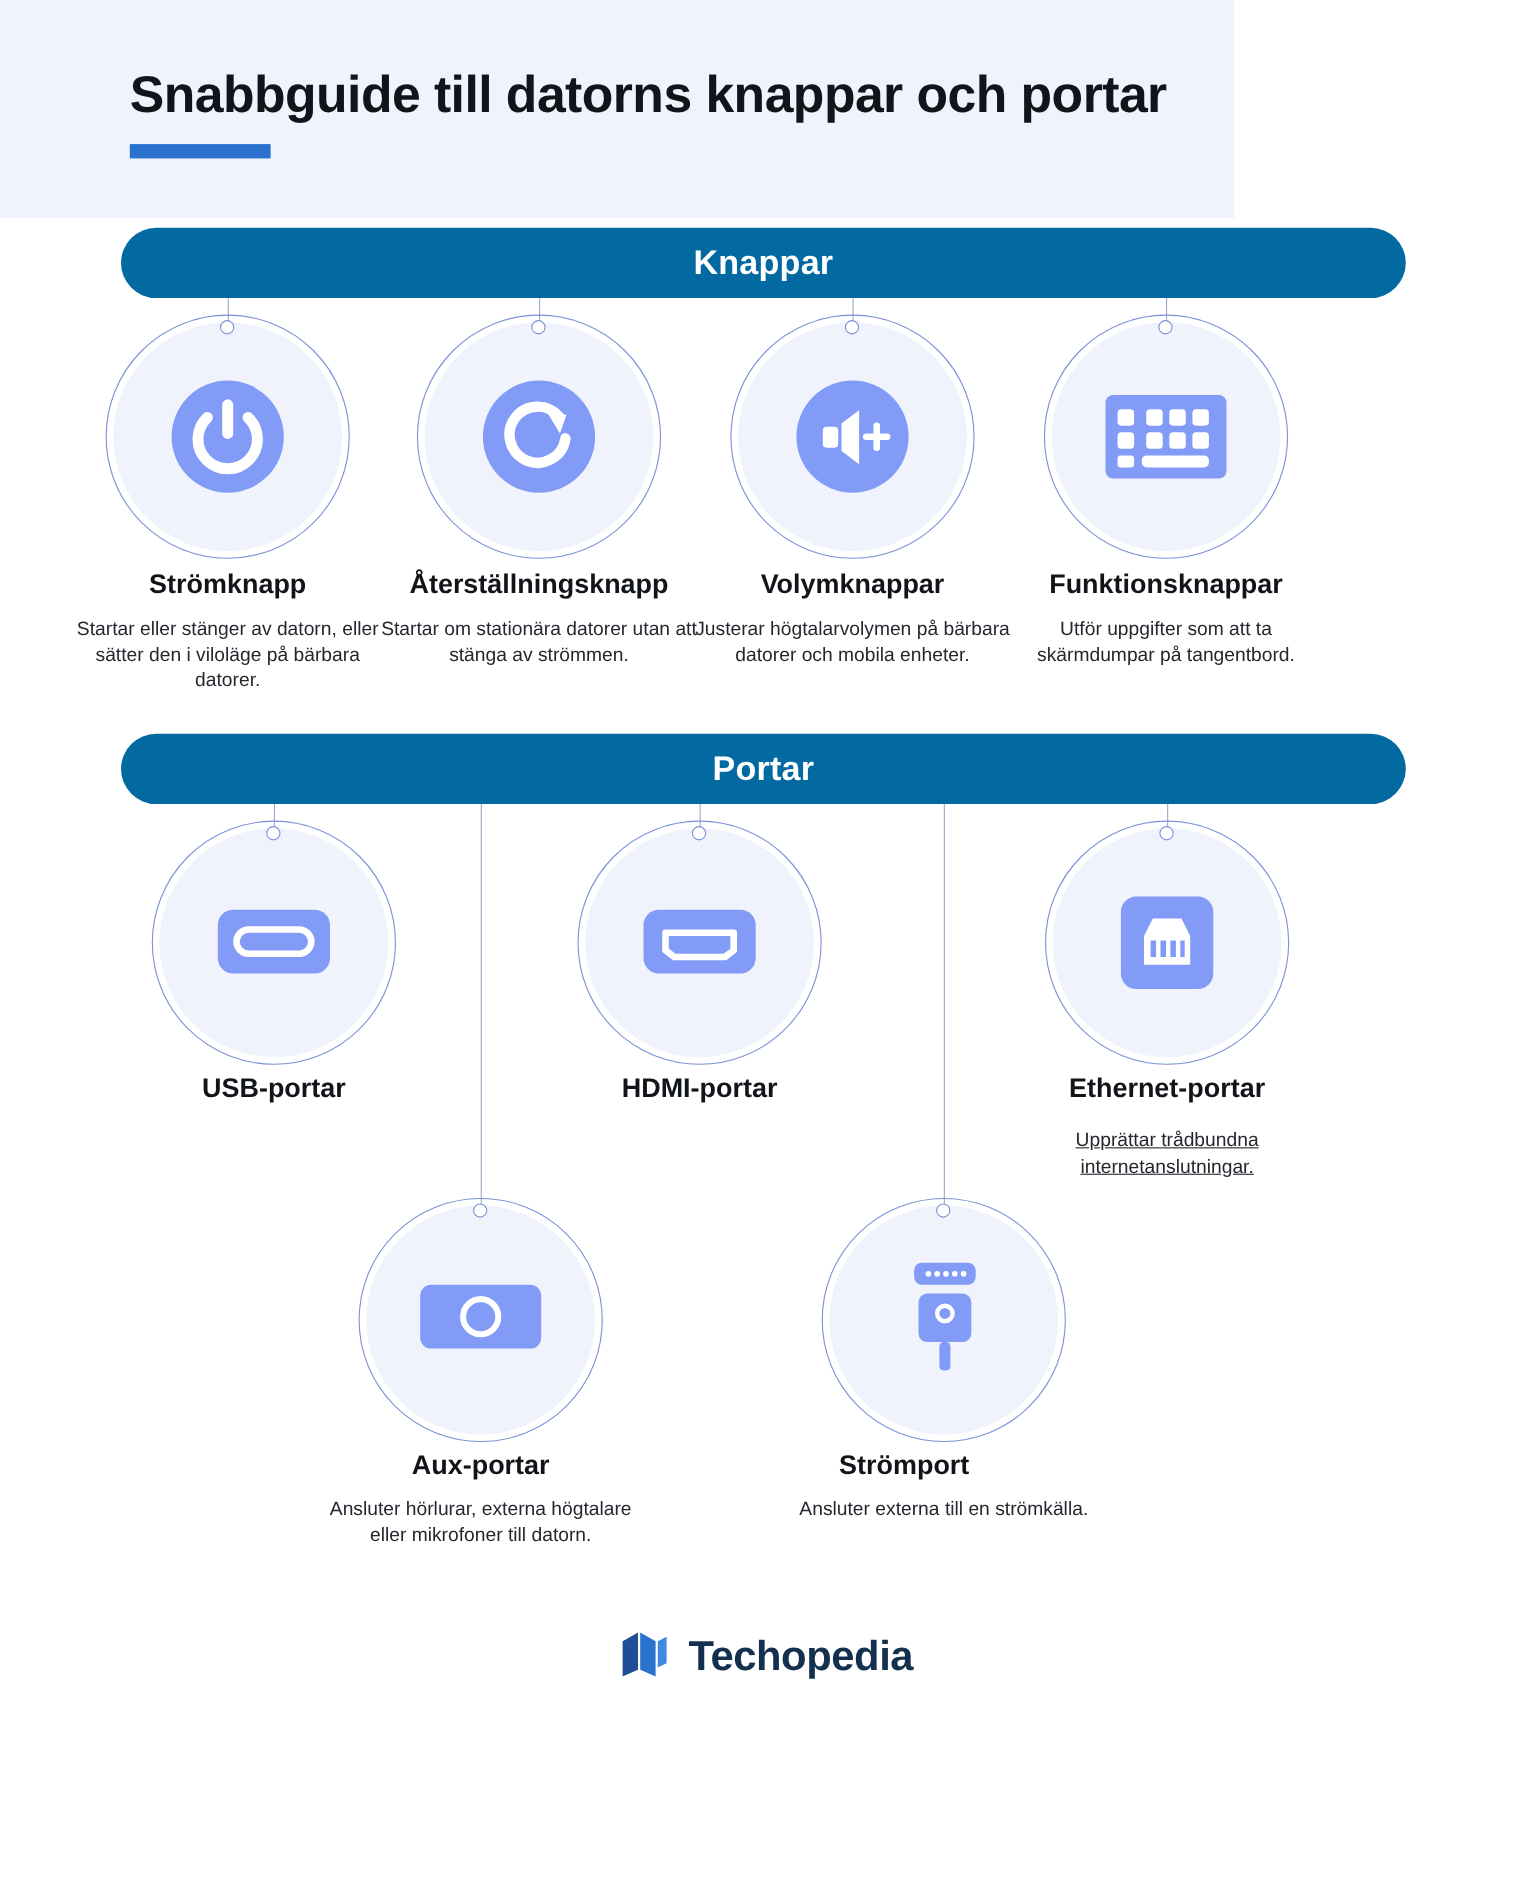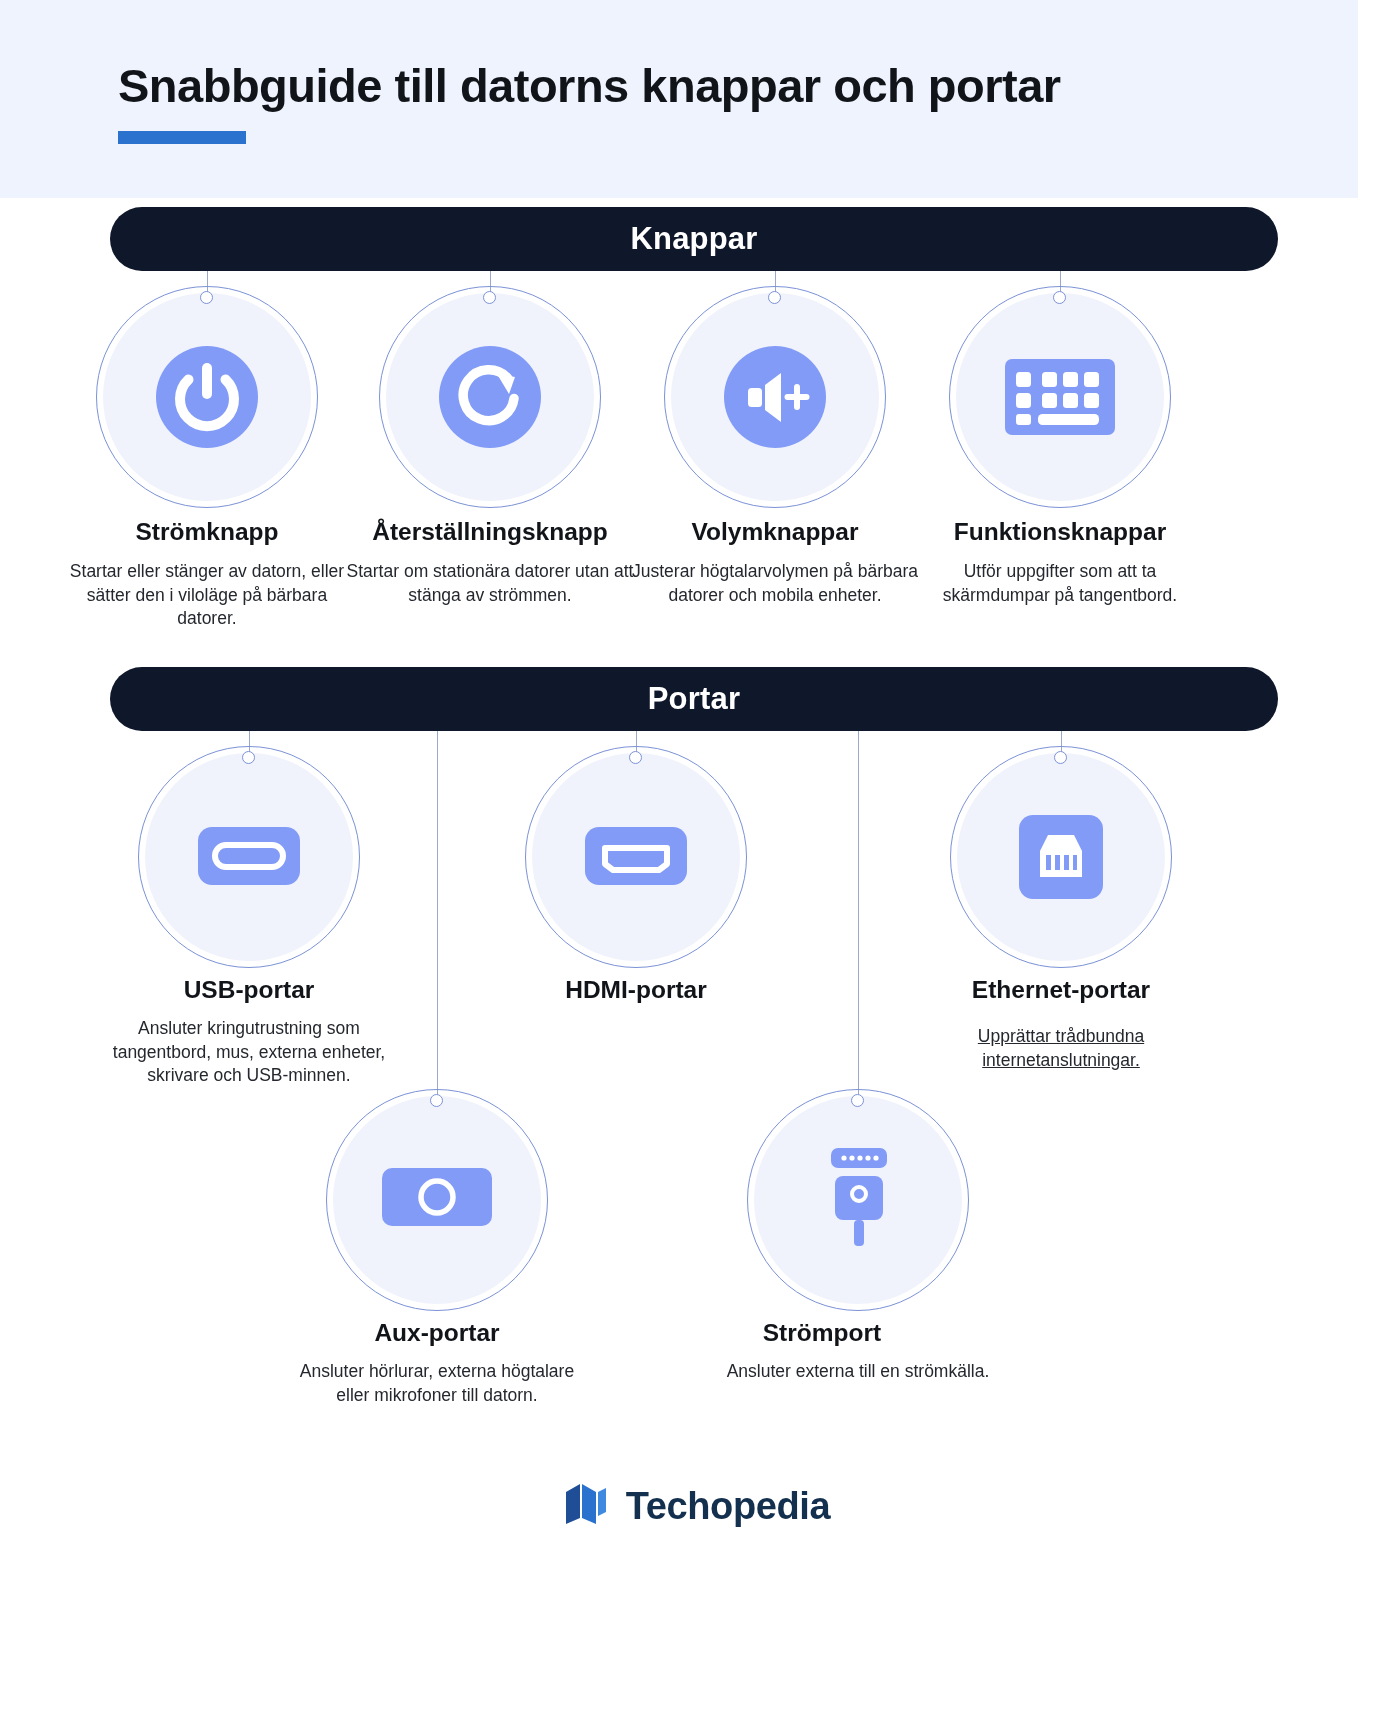--- a/index.html
+++ b/index.html
@@ -17,21 +17,21 @@
     width: 1390px;
     height: 1726px;
     overflow: hidden;
     background: #ffffff;
   }
 
   
   .header {
     position: absolute;
     left: 0; top: 0;
-    width: 1358px;
+    width: 1122px;
     height: 198px;
     background: #eef3fd;
   }
   .header-title {
     position: absolute;
     left: 118px;
     top: 58px;
     font-size: 47px;
     font-weight: bold;
     color: #111418;
@@ -44,21 +44,21 @@
     top: 131px;
     width: 128px;
     height: 13px;
     background: #2a72cd;
   }
 
   
   .banner {
     position: absolute;
     height: 64px;
-    background: #0f172a;
+    background: #0369a1;
     border-radius: 34px;
     display: flex;
     align-items: center;
     justify-content: center;
     z-index: 6;
   }
   .banner-label {
     color: #ffffff;
     font-size: 31px;
     font-weight: bold;
@@ -263,21 +263,20 @@
     <div class="bubble">
       <span class="glyph">
         <svg width="108" height="72" viewBox="0 0 108 72">
           <rect x="3" y="6" width="102" height="58" rx="14" fill="#819bf7"></rect>
           <rect x="20" y="24" width="68" height="22" rx="11" fill="none" stroke="#ffffff" stroke-width="6"></rect>
         </svg>
       </span>
     </div>
   </div>
   <div class="node-title" style="left:89px; top:976px;">USB-portar</div>
-  <div class="node-desc" style="left:99px; top:1017px;">Ansluter kringutrustning som tangentbord, mus, externa enheter, skrivare och USB-minnen.</div>
 
   <div class="node" style="left:525px; top:746px;">
     <div class="bubble">
       <span class="glyph">
         <svg width="108" height="72" viewBox="0 0 108 72">
           <rect x="3" y="6" width="102" height="58" rx="14" fill="#819bf7"></rect>
           <path d="M23 27 L85 27 L85 43 L77 49 L31 49 L23 43 Z" fill="none" stroke="#ffffff" stroke-width="6" stroke-linejoin="round"></path>
         </svg>
       </span>
     </div>

